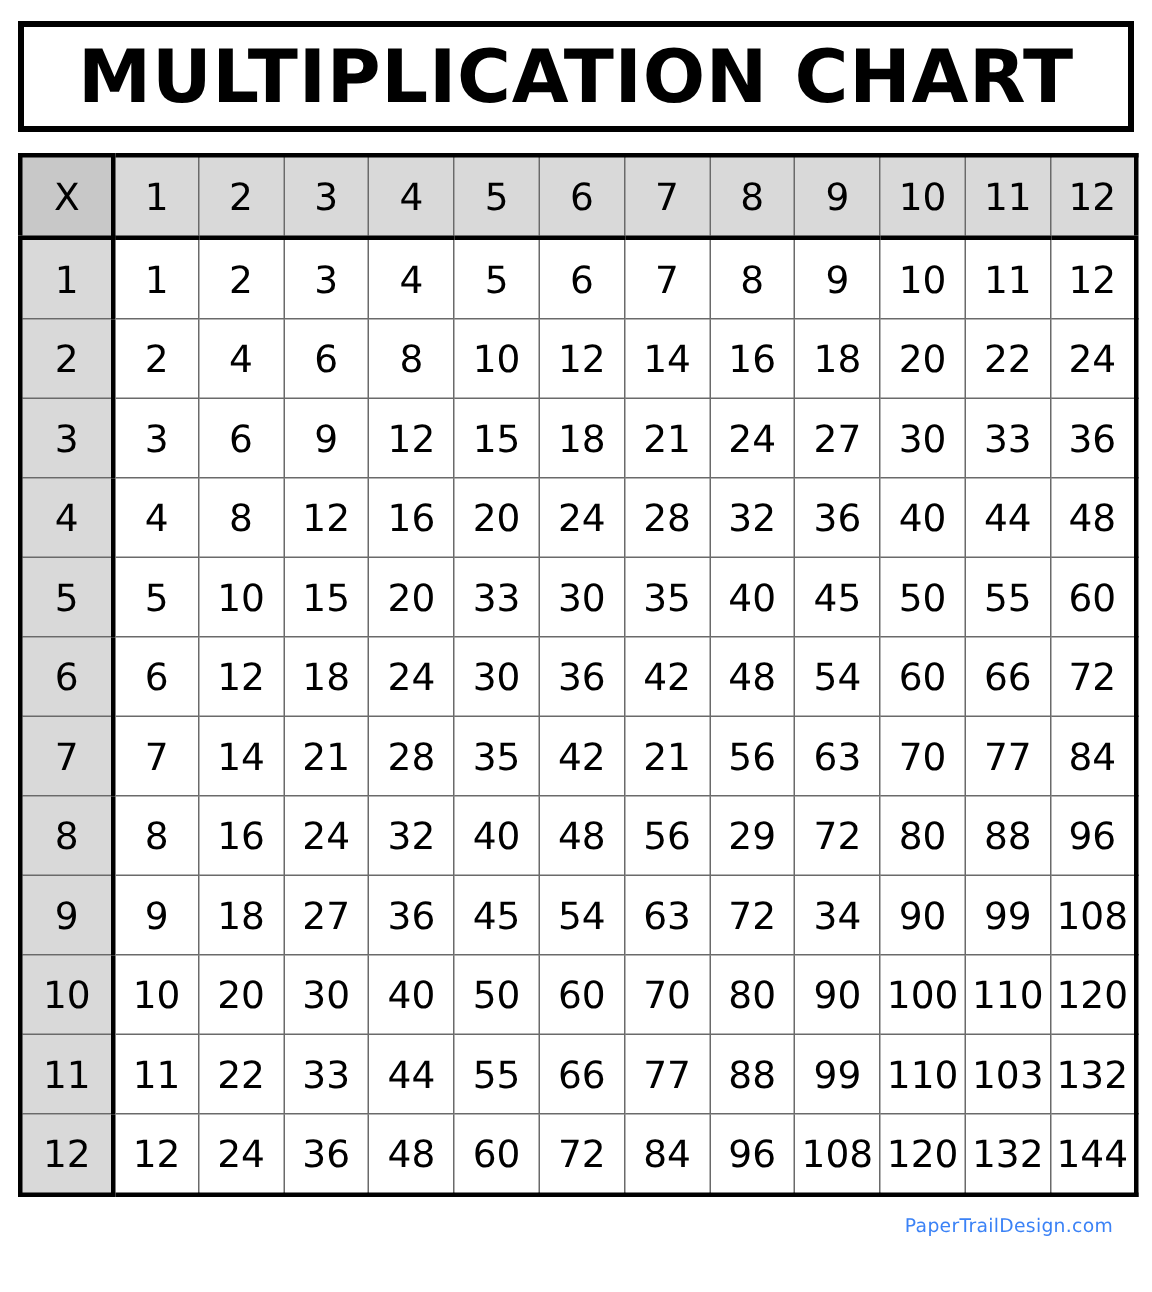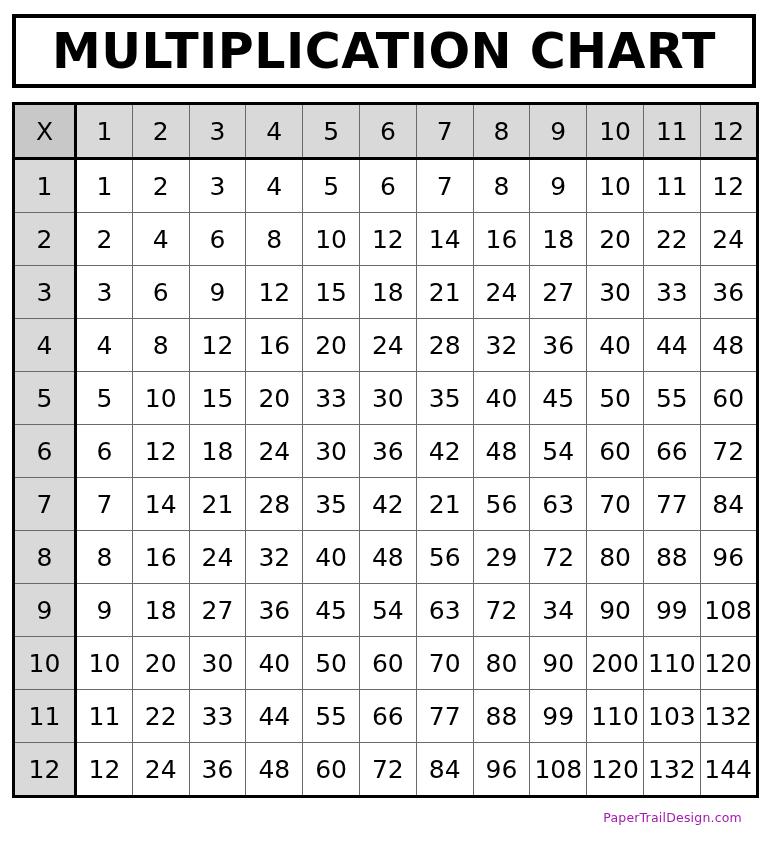--- a/index.html
+++ b/index.html
@@ -88,21 +88,21 @@
 
   
   .footer {
     margin-top: 10px;
     text-align: right;
     padding-right: 14px;
   }
   .footer-text {
     font-family: "DejaVu Sans", sans-serif;
     font-size: 12.5px;
-    color: #a21caf;
+    color: #3b82f6;
     letter-spacing: 0.2px;
   }
 </style>
 </head>
 <body>
 
 <div class="page">
 
   <div class="title-box">
     <div class="title-text">MULTIPLICATION CHART</div>
@@ -282,21 +282,21 @@
           <th class="rowhead">10</th>
           <td>10</td>
           <td>20</td>
           <td>30</td>
           <td>40</td>
           <td>50</td>
           <td>60</td>
           <td>70</td>
           <td>80</td>
           <td>90</td>
-          <td>200</td>
+          <td>100</td>
           <td>110</td>
           <td>120</td>
         </tr>
         <tr>
           <th class="rowhead">11</th>
           <td>11</td>
           <td>22</td>
           <td>33</td>
           <td>44</td>
           <td>55</td>

